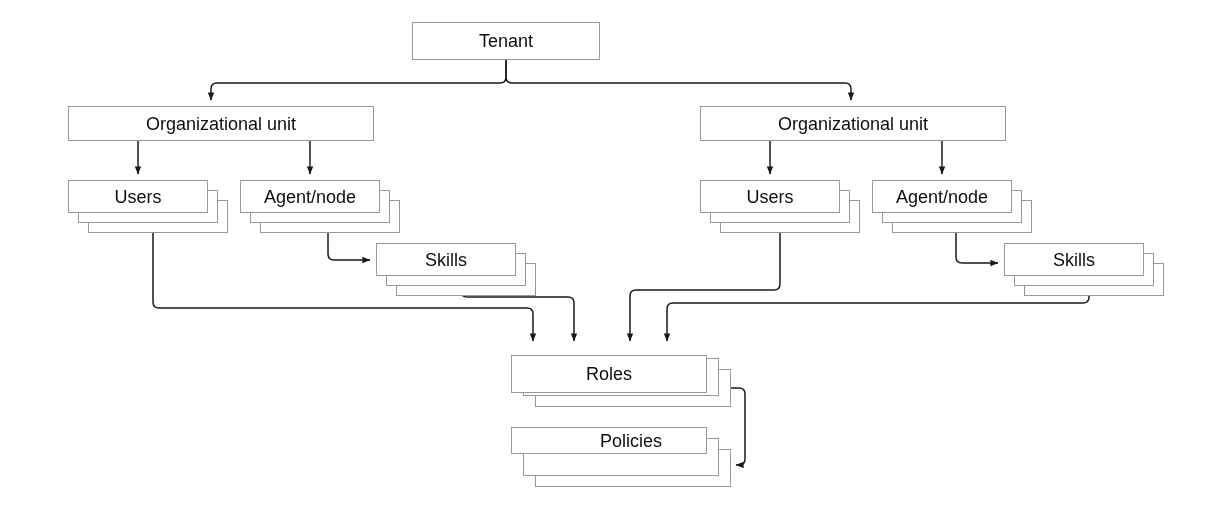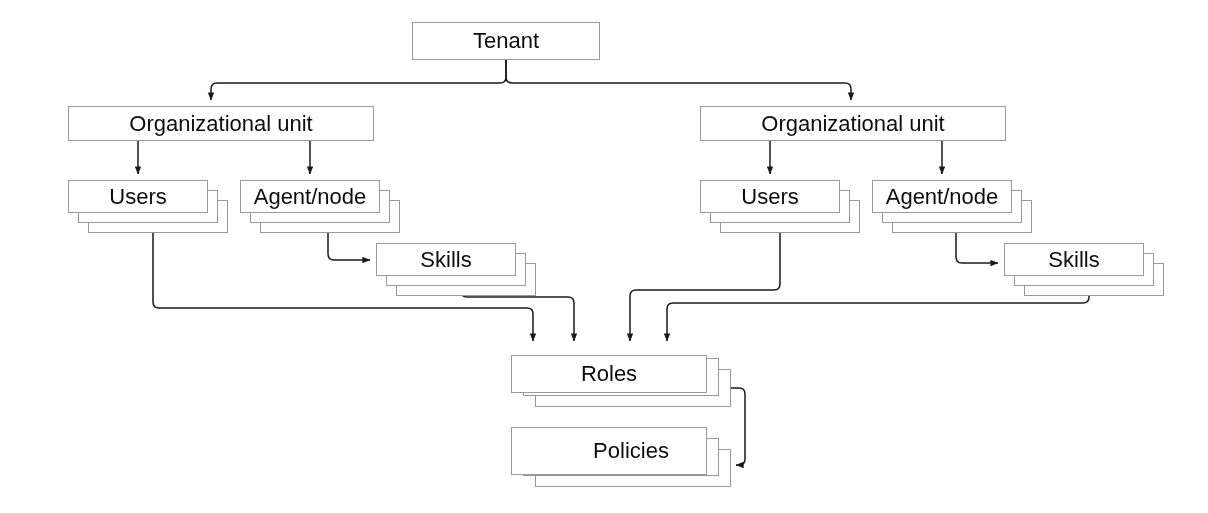--- a/index.html
+++ b/index.html
@@ -31,21 +31,21 @@
   .node-face {
     position: absolute;
     left: 0;
     top: 0;
     box-sizing: border-box;
     background: #ffffff;
     border: 1px solid #999999;
     display: flex;
     align-items: center;
     justify-content: center;
-    font-size: 22px;
+    font-size: 18px;
     color: #0d0d0d;
     line-height: 1;
     white-space: nowrap;
     z-index: 3;
   }
   .node-shadow {
     position: absolute;
     box-sizing: border-box;
     background: #ffffff;
     border: 1px solid #999999;
@@ -162,18 +162,18 @@
     <div class="node-shadow s2" style="left:24px; top:22px; width:196px; height:38px;"></div>
     <div class="node-shadow s1" style="left:12px; top:11px; width:196px; height:38px;"></div>
     <div class="node-face" style="width:196px; height:38px;margin-top:8px;">
       <span>Roles</span>
     </div>
   </div>
 
   <div class="node" style="left:511px; top:427px; width:196px; height:38px;">
     <div class="node-shadow s2" style="left:24px; top:22px; width:196px; height:38px;"></div>
     <div class="node-shadow s1" style="left:12px; top:11px; width:196px; height:38px;"></div>
-    <div class="node-face" style="width:196px; height:48px;padding-left:44px;">
+    <div class="node-face" style="width:196px; height:27px;padding-left:44px;">
       <span>Policies</span>
     </div>
   </div>
 
 </div>
 
 </body></html>

